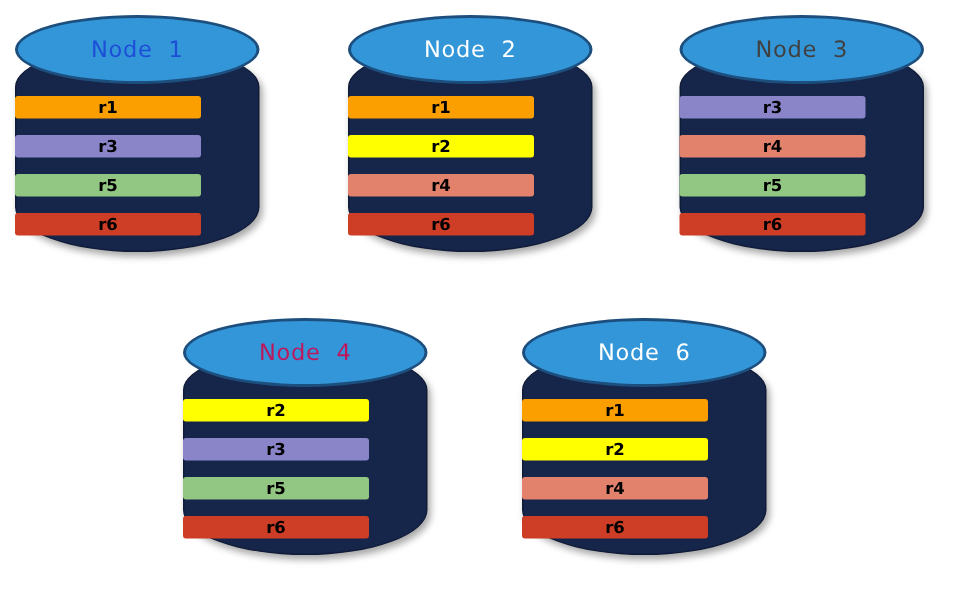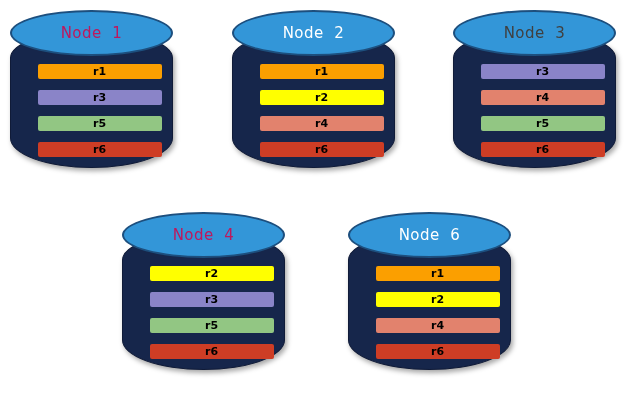--- a/index.html
+++ b/index.html
@@ -74,21 +74,20 @@
 
   
   .replica-list {
     position: absolute;
     left: 0;
     top: 54px;
     width: 179px;
     z-index: 2;
     display: flex;
     flex-direction: column;
-    align-items: center;
   }
 
   .replica-bar {
     width: 124px;
     height: 15px;
     margin-bottom: 11px;
     border-radius: 2px;
     display: flex;
     align-items: center;
     justify-content: center;
@@ -108,21 +107,21 @@
 <div id="canvas">
     <div class="node" style="left: 10px; top: 10px;">
       <div class="node-body" style="background: rgb(22, 38, 75);"></div>
       <div class="replica-list">
         <div class="replica-bar" style="background: rgb(251, 159, 0);">r1</div>
         <div class="replica-bar" style="background: rgb(138, 132, 200);">r3</div>
         <div class="replica-bar" style="background: rgb(146, 198, 131);">r5</div>
         <div class="replica-bar" style="background: rgb(206, 61, 37);">r6</div>
       </div>
       <div class="node-top" style="background: rgb(51, 150, 216); border-color: rgb(29, 79, 126);"></div>
-      <div class="node-title" style="color: #be185d;">Node  1</div>
+      <div class="node-title" style="color: #1d4ed8;">Node  1</div>
     </div>
     <div class="node" style="left: 232px; top: 10px;">
       <div class="node-body" style="background: rgb(22, 38, 75);"></div>
       <div class="replica-list">
         <div class="replica-bar" style="background: rgb(251, 159, 0);">r1</div>
         <div class="replica-bar" style="background: rgb(255, 255, 0);">r2</div>
         <div class="replica-bar" style="background: rgb(226, 130, 109);">r4</div>
         <div class="replica-bar" style="background: rgb(206, 61, 37);">r6</div>
       </div>
       <div class="node-top" style="background: rgb(51, 150, 216); border-color: rgb(29, 79, 126);"></div>

